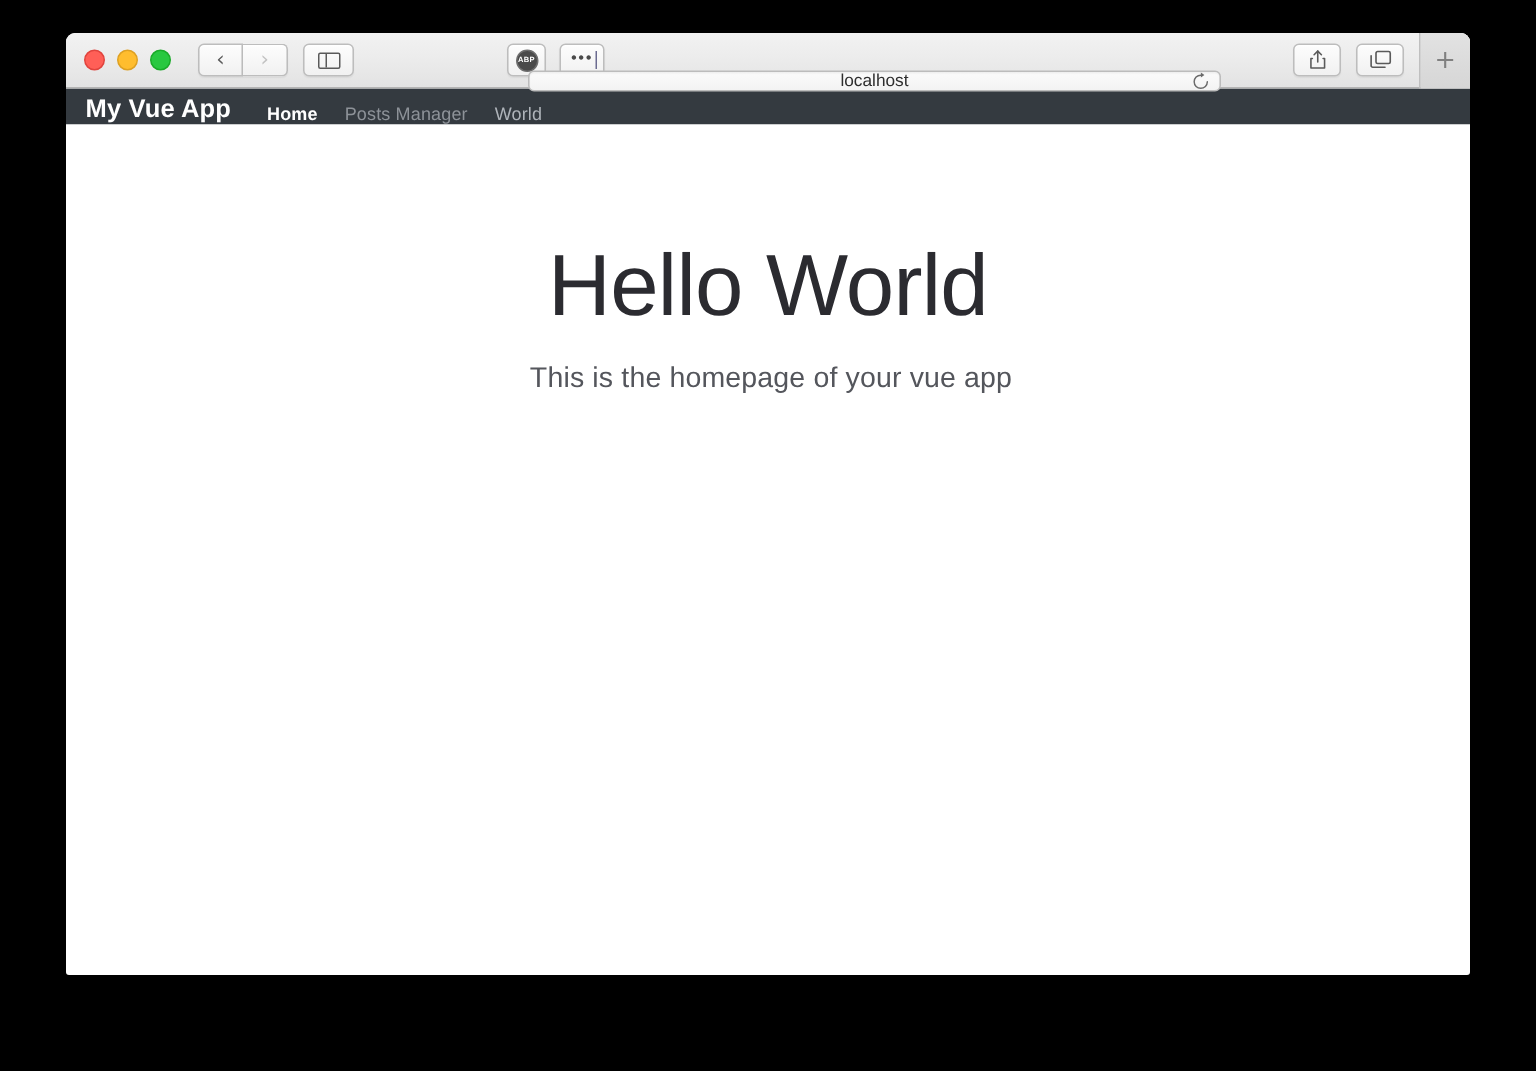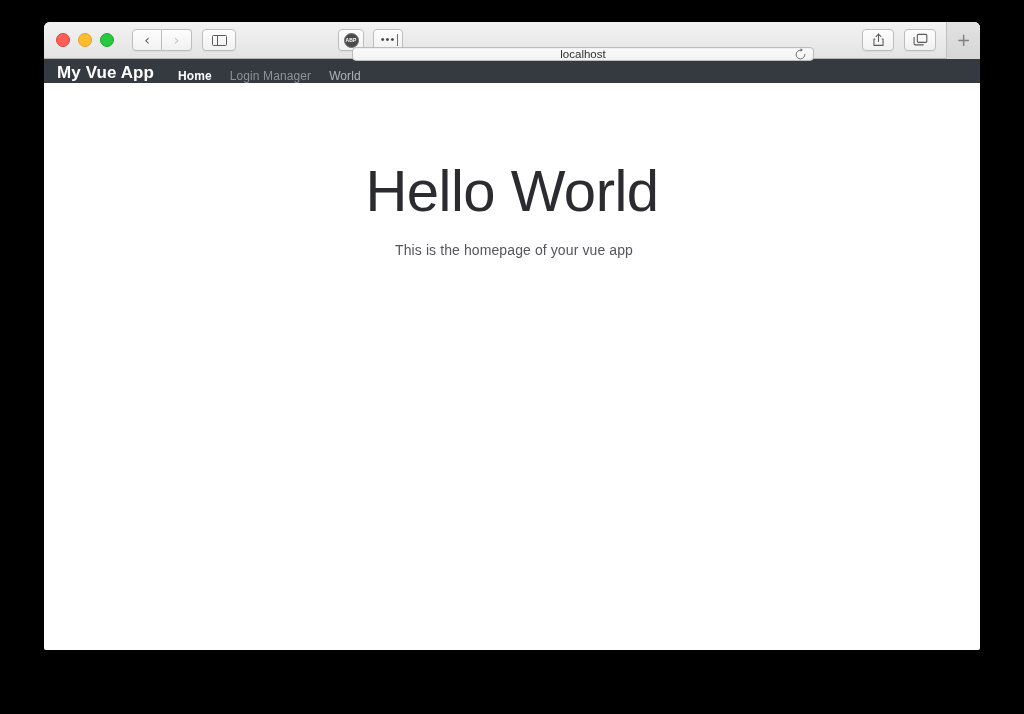--- a/index.html
+++ b/index.html
@@ -252,21 +252,21 @@
   }
   #hero-title {
     font-size: 58px;
     font-weight: 300;
     color: #2b2b30;
     letter-spacing: -0.5px;
     line-height: 1;
     margin: 0;
   }
   #hero-subtitle {
-    font-size: 14px;
+    font-size: 19px;
     font-weight: 400;
     color: #54565c;
     margin: 22px 0 0 4px;
     letter-spacing: 0.1px;
   }
 </style>
 </head>
 <body>
 
 <div id="browser-window">
@@ -329,21 +329,21 @@
         <span>+</span>
       </div>
     </div>
 
   </div>
 
   <div id="app-navbar">
     <span id="navbar-brand">My Vue App</span>
     <div class="nav-links">
       <span class="nav-link nav-link-active">Home</span>
-      <span class="nav-link nav-link-muted">Login Manager</span>
+      <span class="nav-link nav-link-muted">Posts Manager</span>
       <span class="nav-link nav-link-default">World</span>
     </div>
   </div>
 
   <div id="page-content">
     <h1 id="hero-title">Hello World</h1>
     <p id="hero-subtitle">This is the homepage of your vue app</p>
   </div>
 
 </div>

